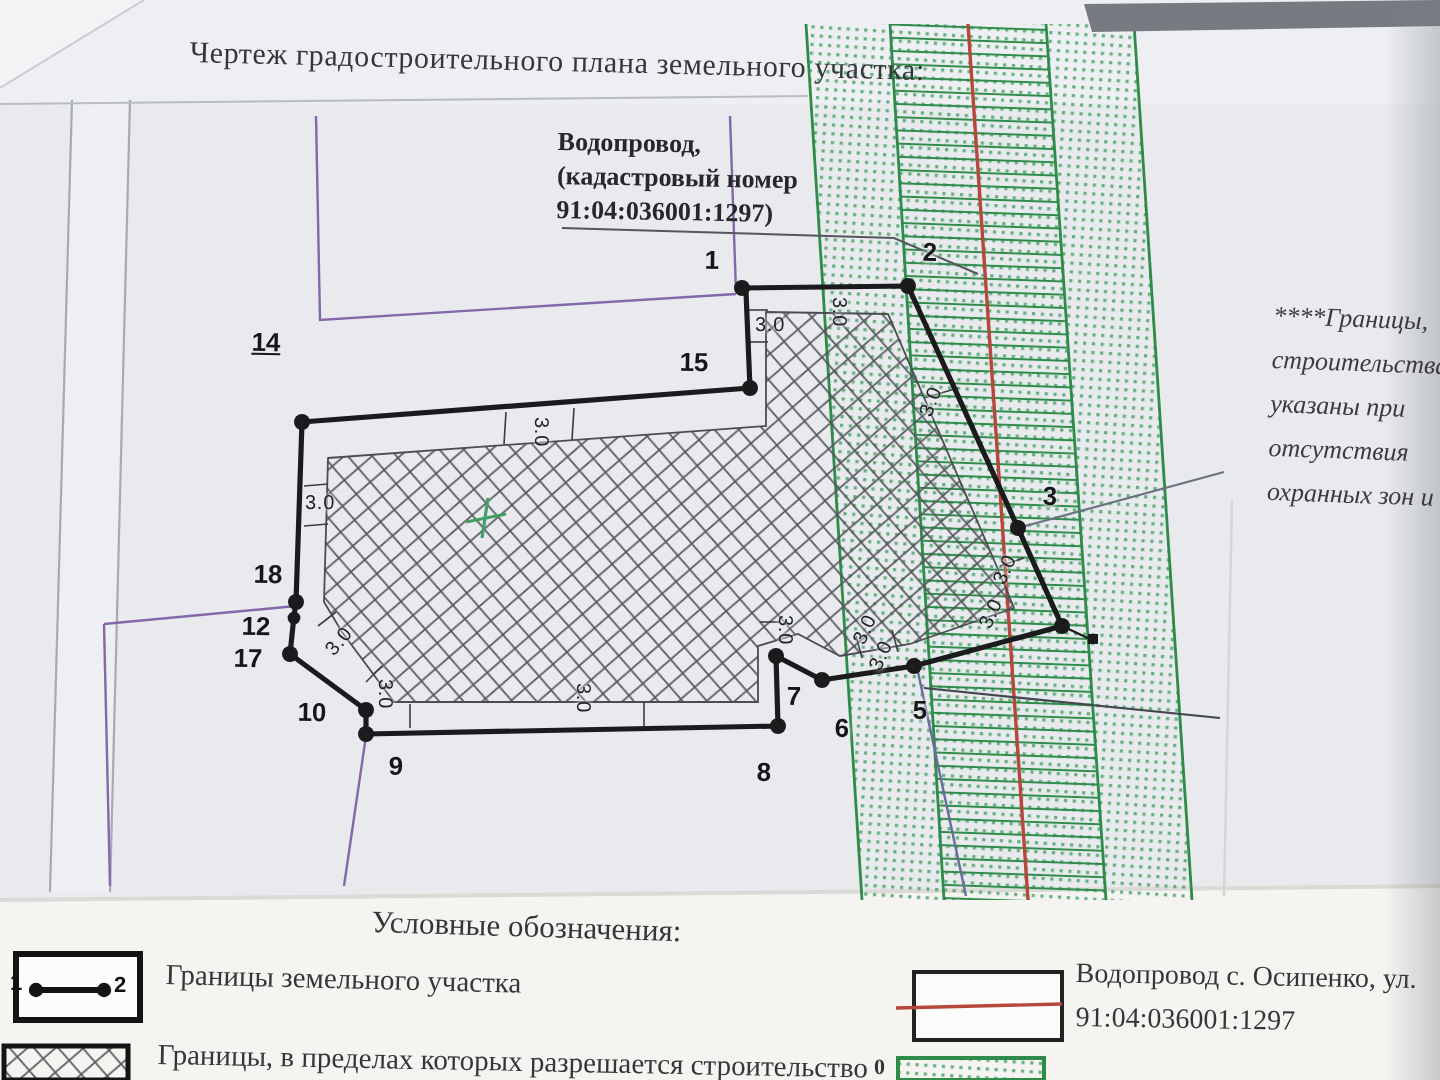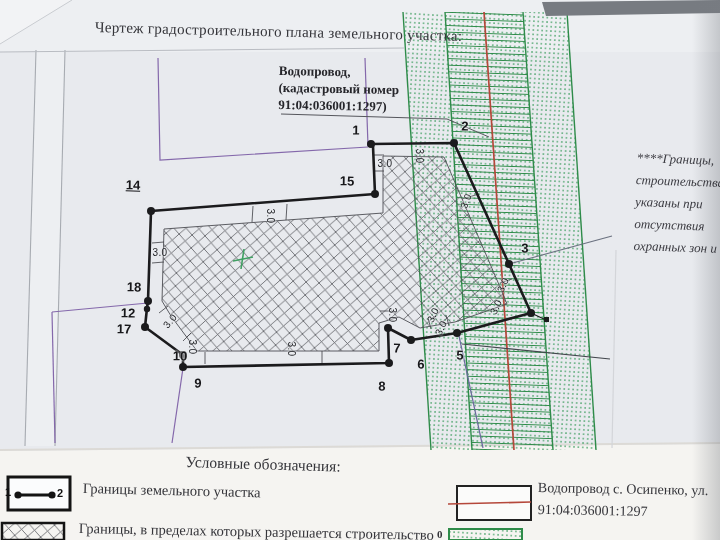--- a/index.html
+++ b/index.html
@@ -178,25 +178,25 @@
 
   <div id="labels-layer">
       <div class="pt" style="left: 356px; top: 130px;">1</div>
       <div class="pt" style="left: 465px; top: 126px;">2</div>
       <div class="pt" style="left: 525px; top: 248px;">3</div>
       <div class="pt" style="left: 460px; top: 355px;">5</div>
       <div class="pt" style="left: 421px; top: 364px;">6</div>
       <div class="pt" style="left: 397px; top: 348px;">7</div>
       <div class="pt" style="left: 382px; top: 386px;">8</div>
       <div class="pt" style="left: 198px; top: 383px;">9</div>
-      <div class="pt" style="left: 180px; top: 356px; text-align: center;">10</div>
+      <div class="pt" style="left: 156px; top: 356px; text-align: center;">10</div>
       <div class="pt" style="left: 124px; top: 329px;">17</div>
       <div class="pt" style="left: 128px; top: 313px;">12</div>
       <div class="pt" style="left: 134px; top: 287px;">18</div>
-      <div class="pt" style="left: 133px; top: 185px; text-decoration: underline;">14</div>
+      <div class="pt" style="left: 133px; top: 171px; text-decoration: underline;">14</div>
       <div class="pt" style="left: 347px; top: 181px;">15</div>
       <div class="dim" style="left: 385px; top: 163px; transform: translate(-50%, -50%) rotate(0deg);">3.0</div>
       <div class="dim" style="left: 270px; top: 216px; transform: translate(-50%, -50%) rotate(90deg);">3.0</div>
       <div class="dim" style="left: 160px; top: 252px; transform: translate(-50%, -50%) rotate(0deg);">3.0</div>
       <div class="dim" style="left: 170px; top: 321px; transform: translate(-50%, -50%) rotate(-50deg);">3.0</div>
       <div class="dim" style="left: 192px; top: 347px; transform: translate(-50%, -50%) rotate(90deg);">3.0</div>
       <div class="dim" style="left: 291px; top: 349px; transform: translate(-50%, -50%) rotate(90deg);">3.0</div>
       <div class="dim" style="left: 392px; top: 315px; transform: translate(-50%, -50%) rotate(90deg);">3.0</div>
       <div class="dim" style="left: 433px; top: 315px; transform: translate(-50%, -50%) rotate(-65deg);">3.0</div>
       <div class="dim" style="left: 441px; top: 328px; transform: translate(-50%, -50%) rotate(-65deg);">3.0</div>

